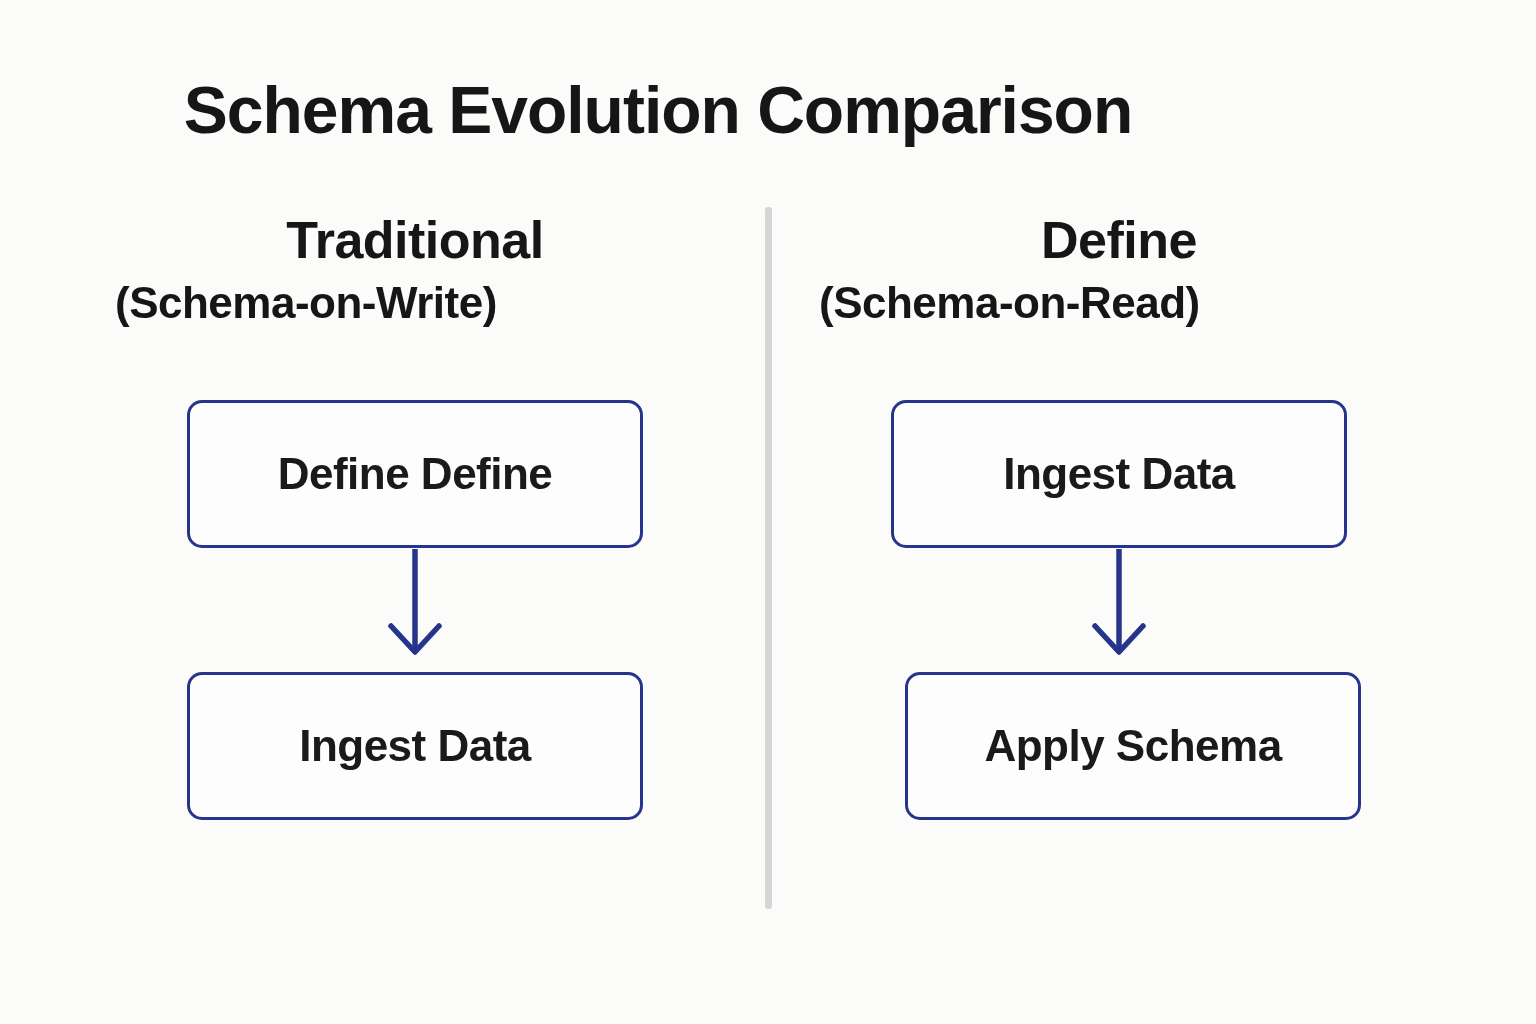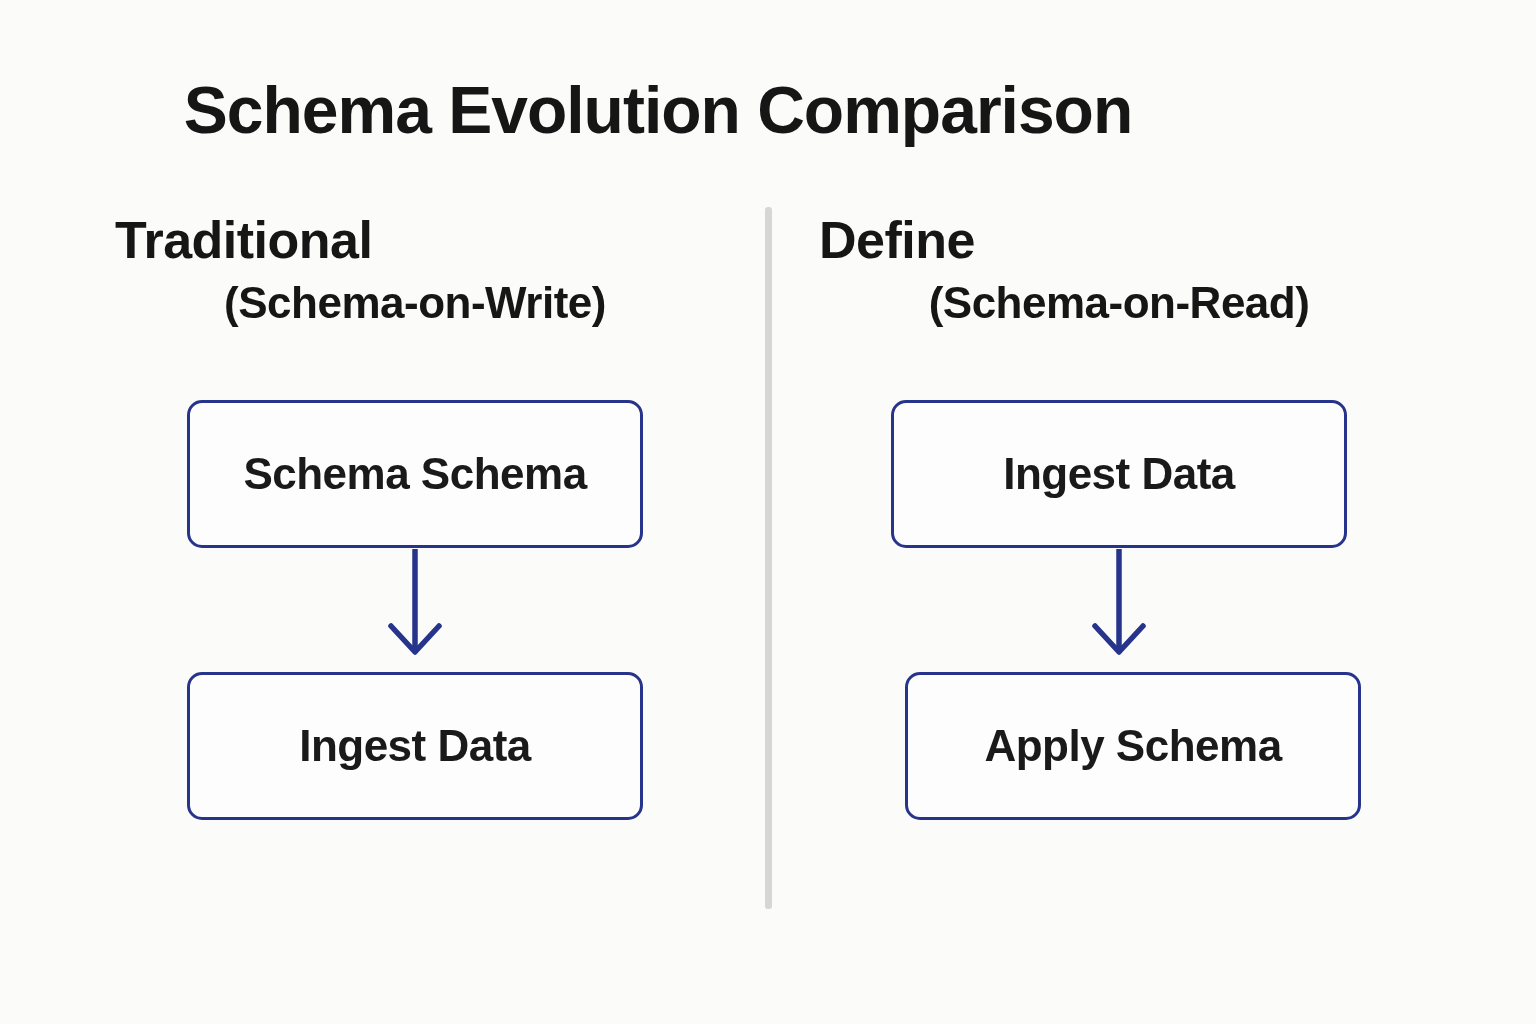--- a/index.html
+++ b/index.html
@@ -22,26 +22,26 @@
 
   .page-title{
     position:absolute;left:0;top:72px;width:1316px;
     text-align:center;
     font-size:66px;font-weight:700;letter-spacing:-1px;
     color:var(--text);
   }
 
   .col-heading{
     position:absolute;width:600px;top:210px;
+    text-align:center;
     font-size:52px;font-weight:700;letter-spacing:-0.5px;
     color:var(--text);
   }
   .col-subheading{
     position:absolute;width:600px;top:278px;
-    text-align:center;
     font-size:44px;font-weight:700;letter-spacing:-0.5px;
     color:var(--text);
   }
   .col-left .col-heading,.col-left .col-subheading{left:115px;}
   .col-right .col-heading,.col-right .col-subheading{left:819px;}
 
   .flow-box{
     position:absolute;width:456px;height:148px;
     background:var(--box-bg);
     border:3px solid var(--accent);
@@ -77,21 +77,21 @@
 
 <div class="canvas">
 
   <div class="page-title">Schema Evolution Comparison</div>
 
   <div class="col-left">
     <div class="col-heading">Traditional</div>
     <div class="col-subheading">(Schema-on-Write)</div>
 
     <div class="flow-box box-l1">
-      <span class="box-label">Schema Schema</span>
+      <span class="box-label">Define Define</span>
     </div>
 
     <div class="arrow arrow-left">
       <svg viewBox="0 0 80 114" fill="none" xmlns="http://www.w3.org/2000/svg">
         <line x1="40" y1="0" x2="40" y2="101" stroke="currentColor" stroke-width="5.5"></line>
         <polyline points="16,77 40,103 64,77" stroke="currentColor" stroke-width="5.5" stroke-linecap="round" stroke-linejoin="round"></polyline>
       </svg>
     </div>
 
     <div class="flow-box box-l2">

